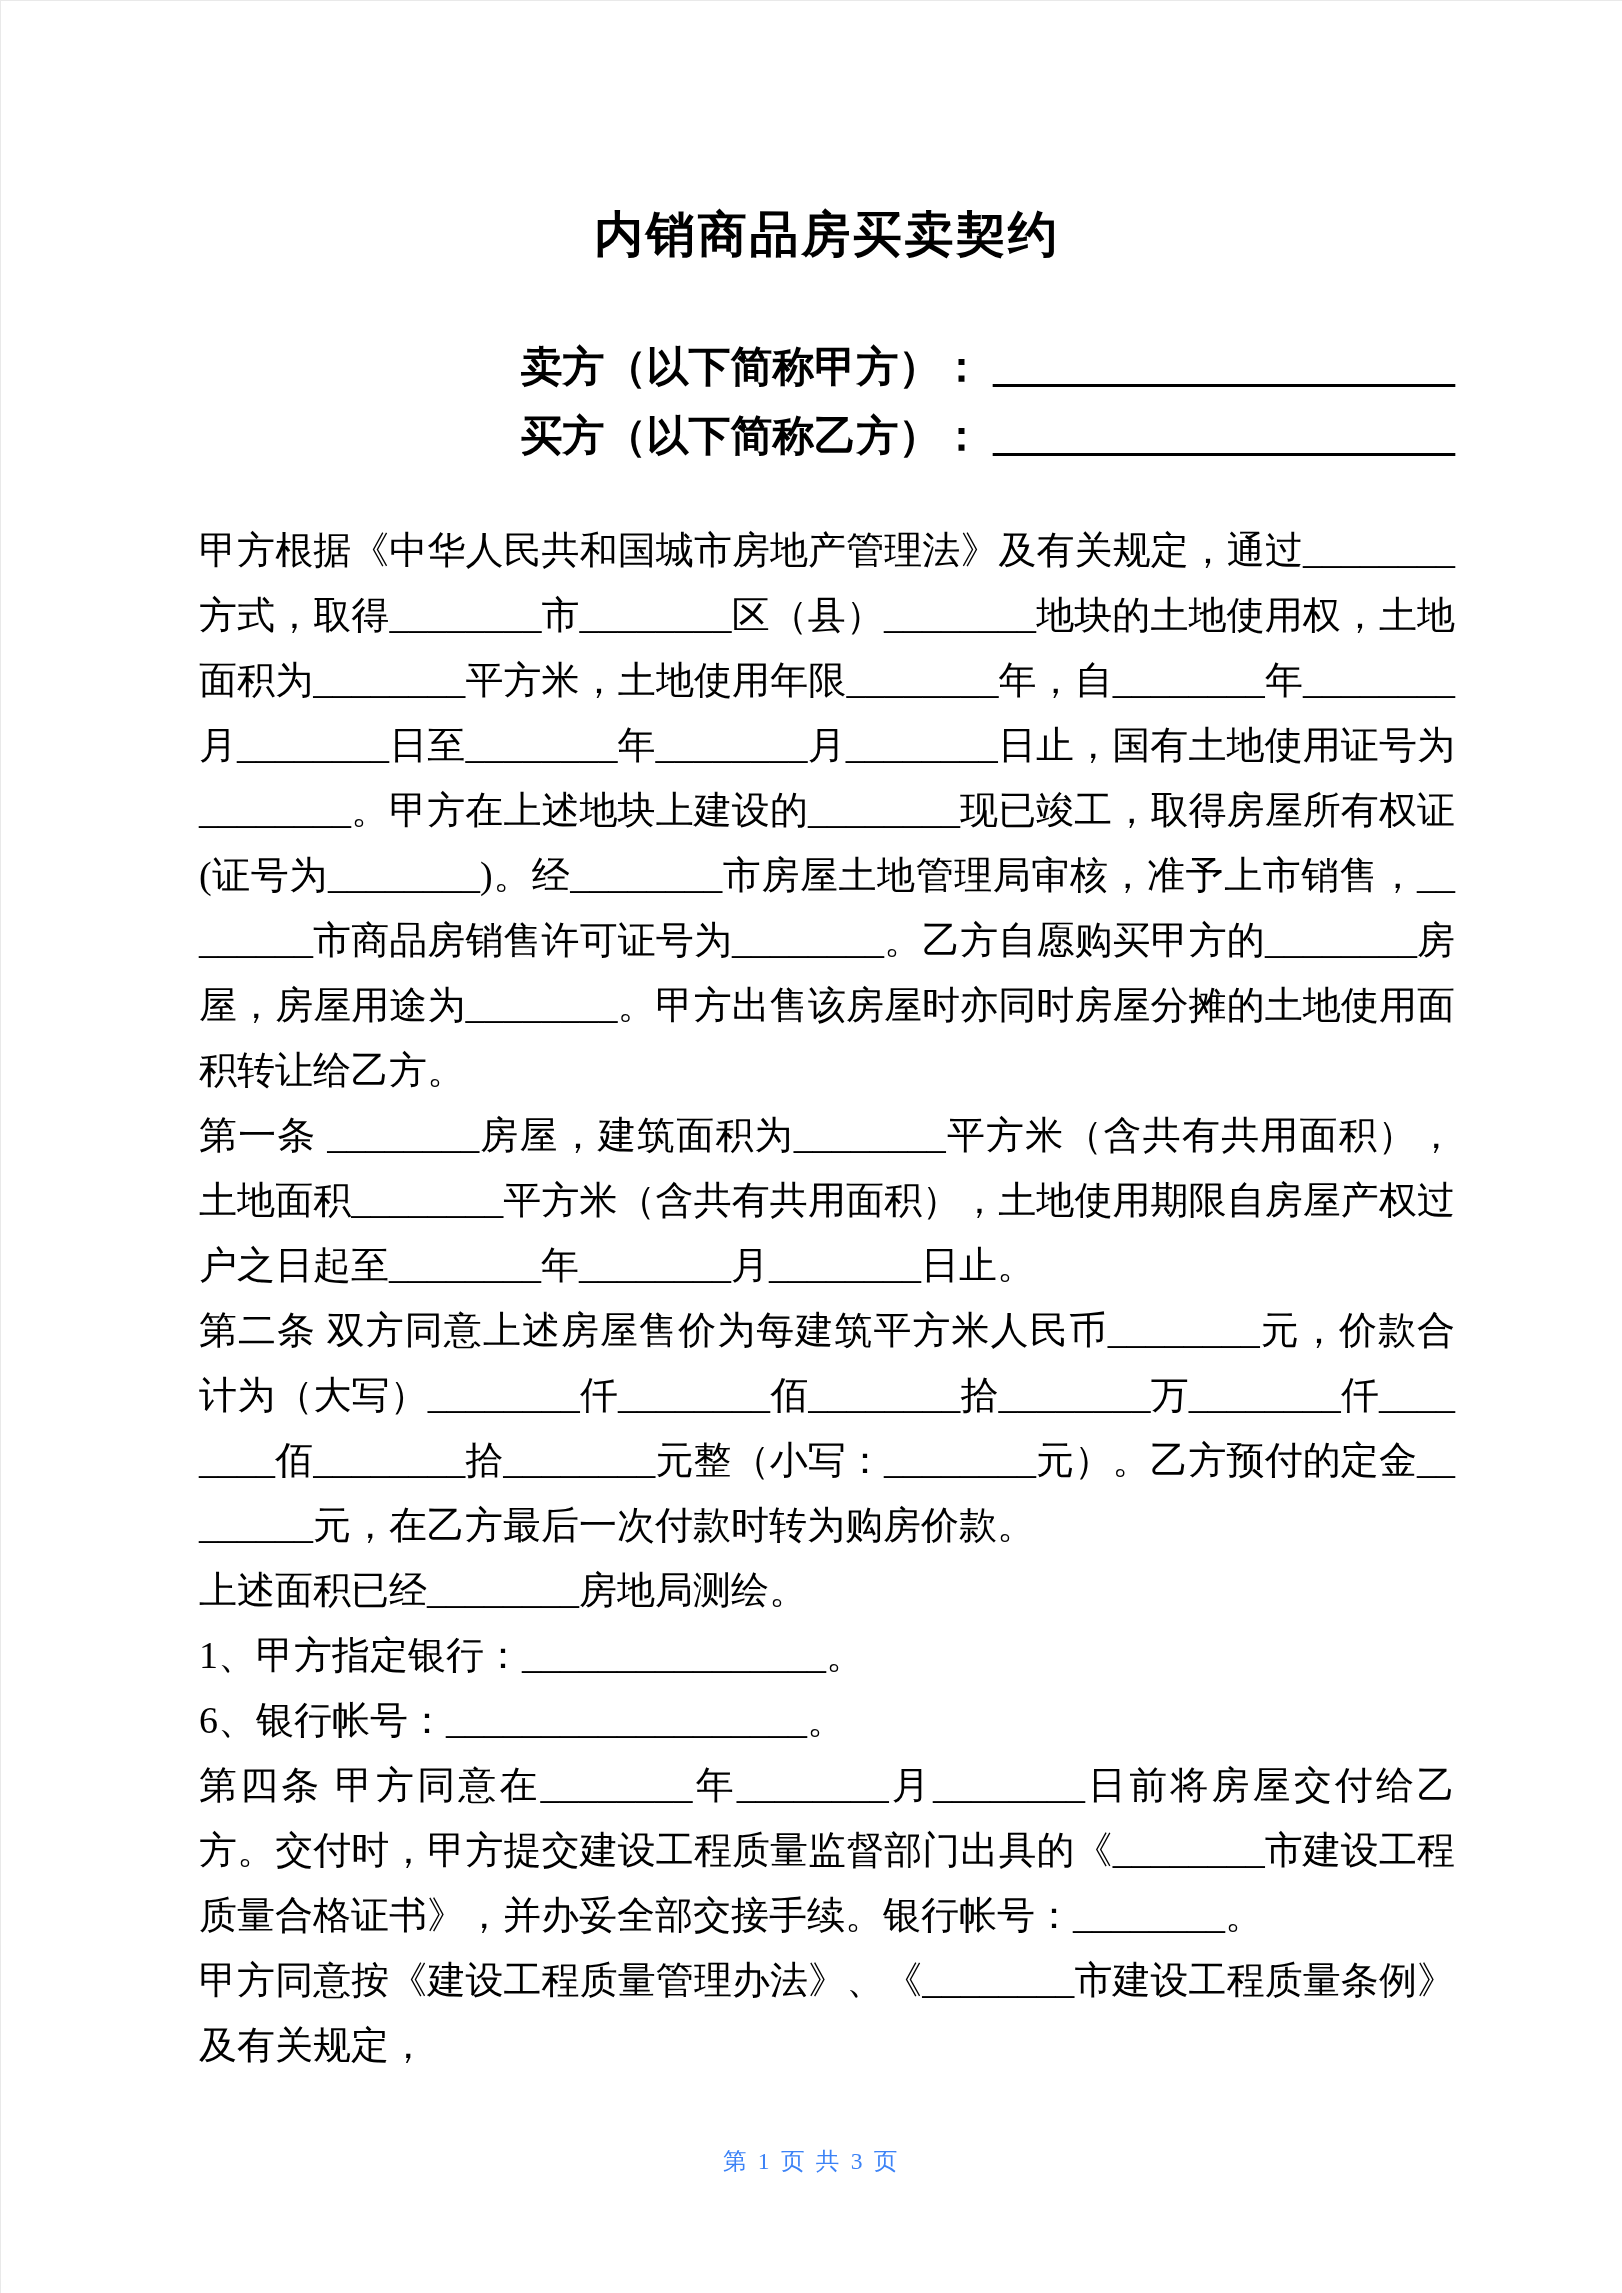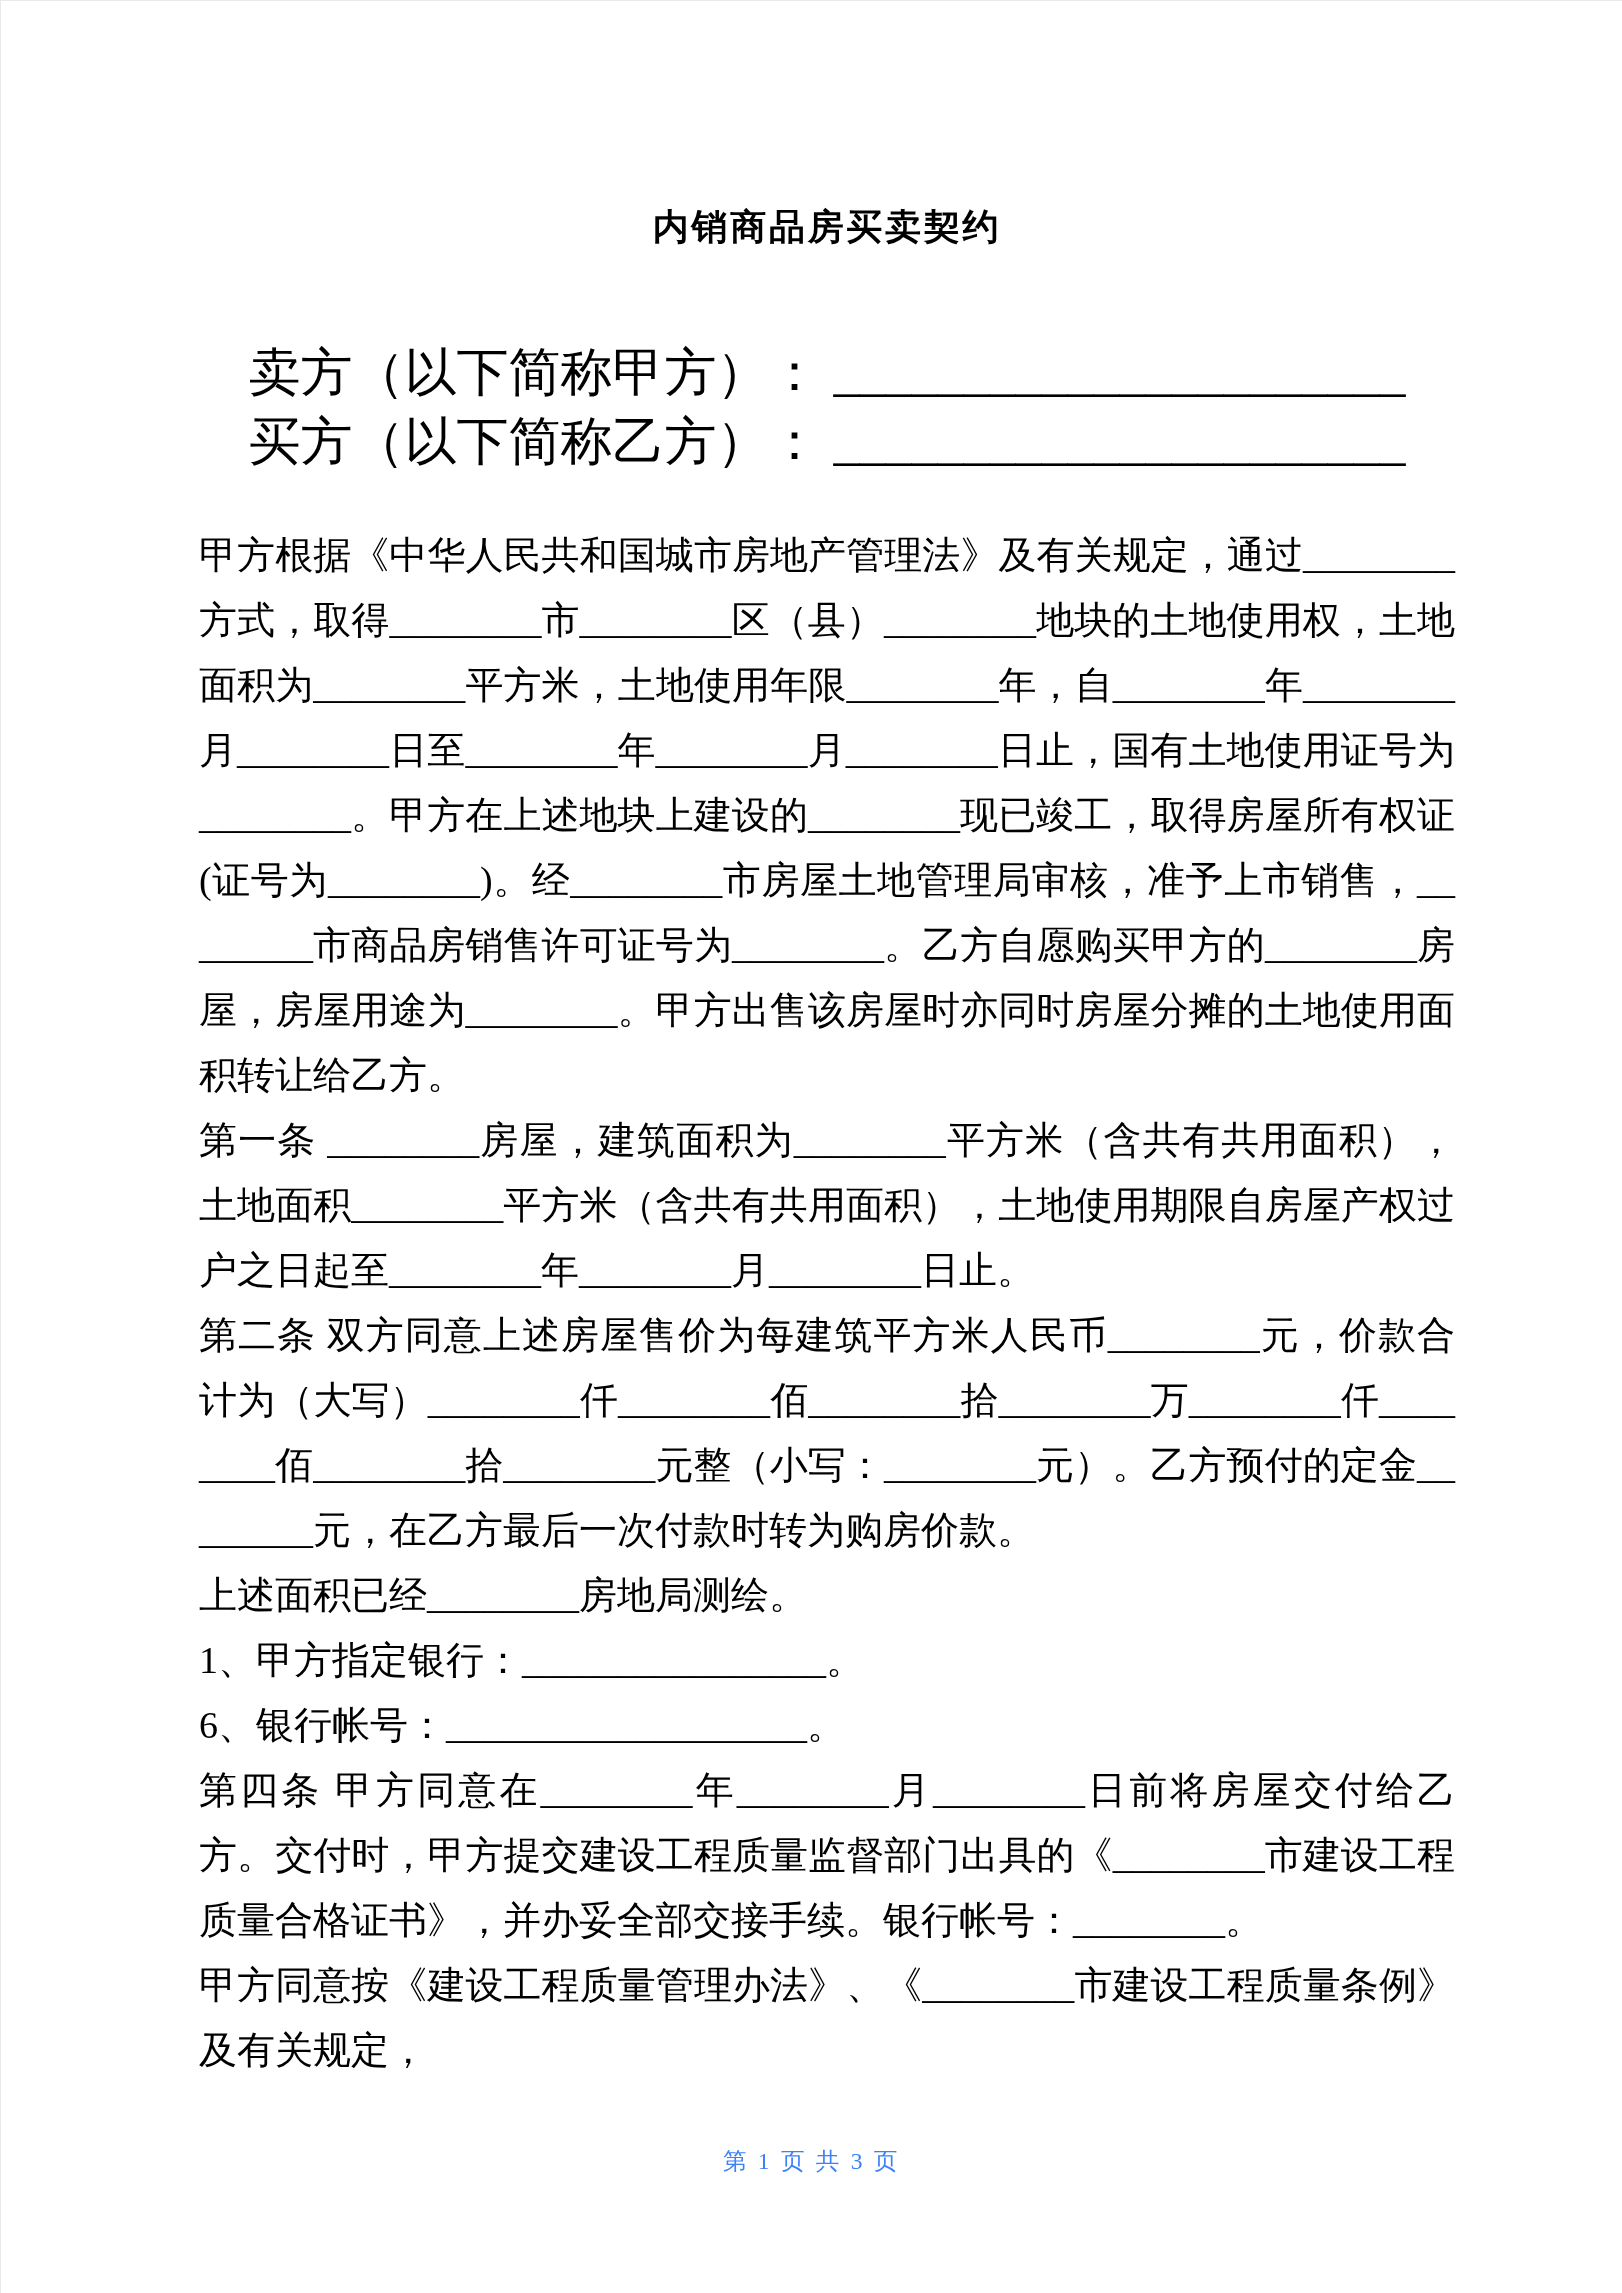--- a/index.html
+++ b/index.html
@@ -11,31 +11,32 @@
       margin: 0 auto;
       background: #ffffff;
       color: #000000;
       border: 0.9px solid #e9e9e9;
       font-family: "Liberation Serif", "DejaVu Serif", serif;
       padding: 207px 167px 0 198px;
       overflow: hidden;
     }
     .title {
       text-align: center;
-      font-size: 36px;
+      font-size: 49px;
       font-weight: 700;
       letter-spacing: 2.7px;
       line-height: 1.1;
-      margin-bottom: 90px;
+      margin-bottom: 71px;
     }
     .party {
-      font-size: 52px;
+      font-size: 42px;
       line-height: 69px;
-      text-align: center;
+      text-align: right;
       white-space: nowrap;
+      font-weight: bold;
     }
     .party.gap-after {
       margin-bottom: 47px;
     }
     .body-p {
       font-size: 38px;
       line-height: 65px;
       text-align: justify;
       text-justify: inter-ideograph;
       word-break: break-all;

